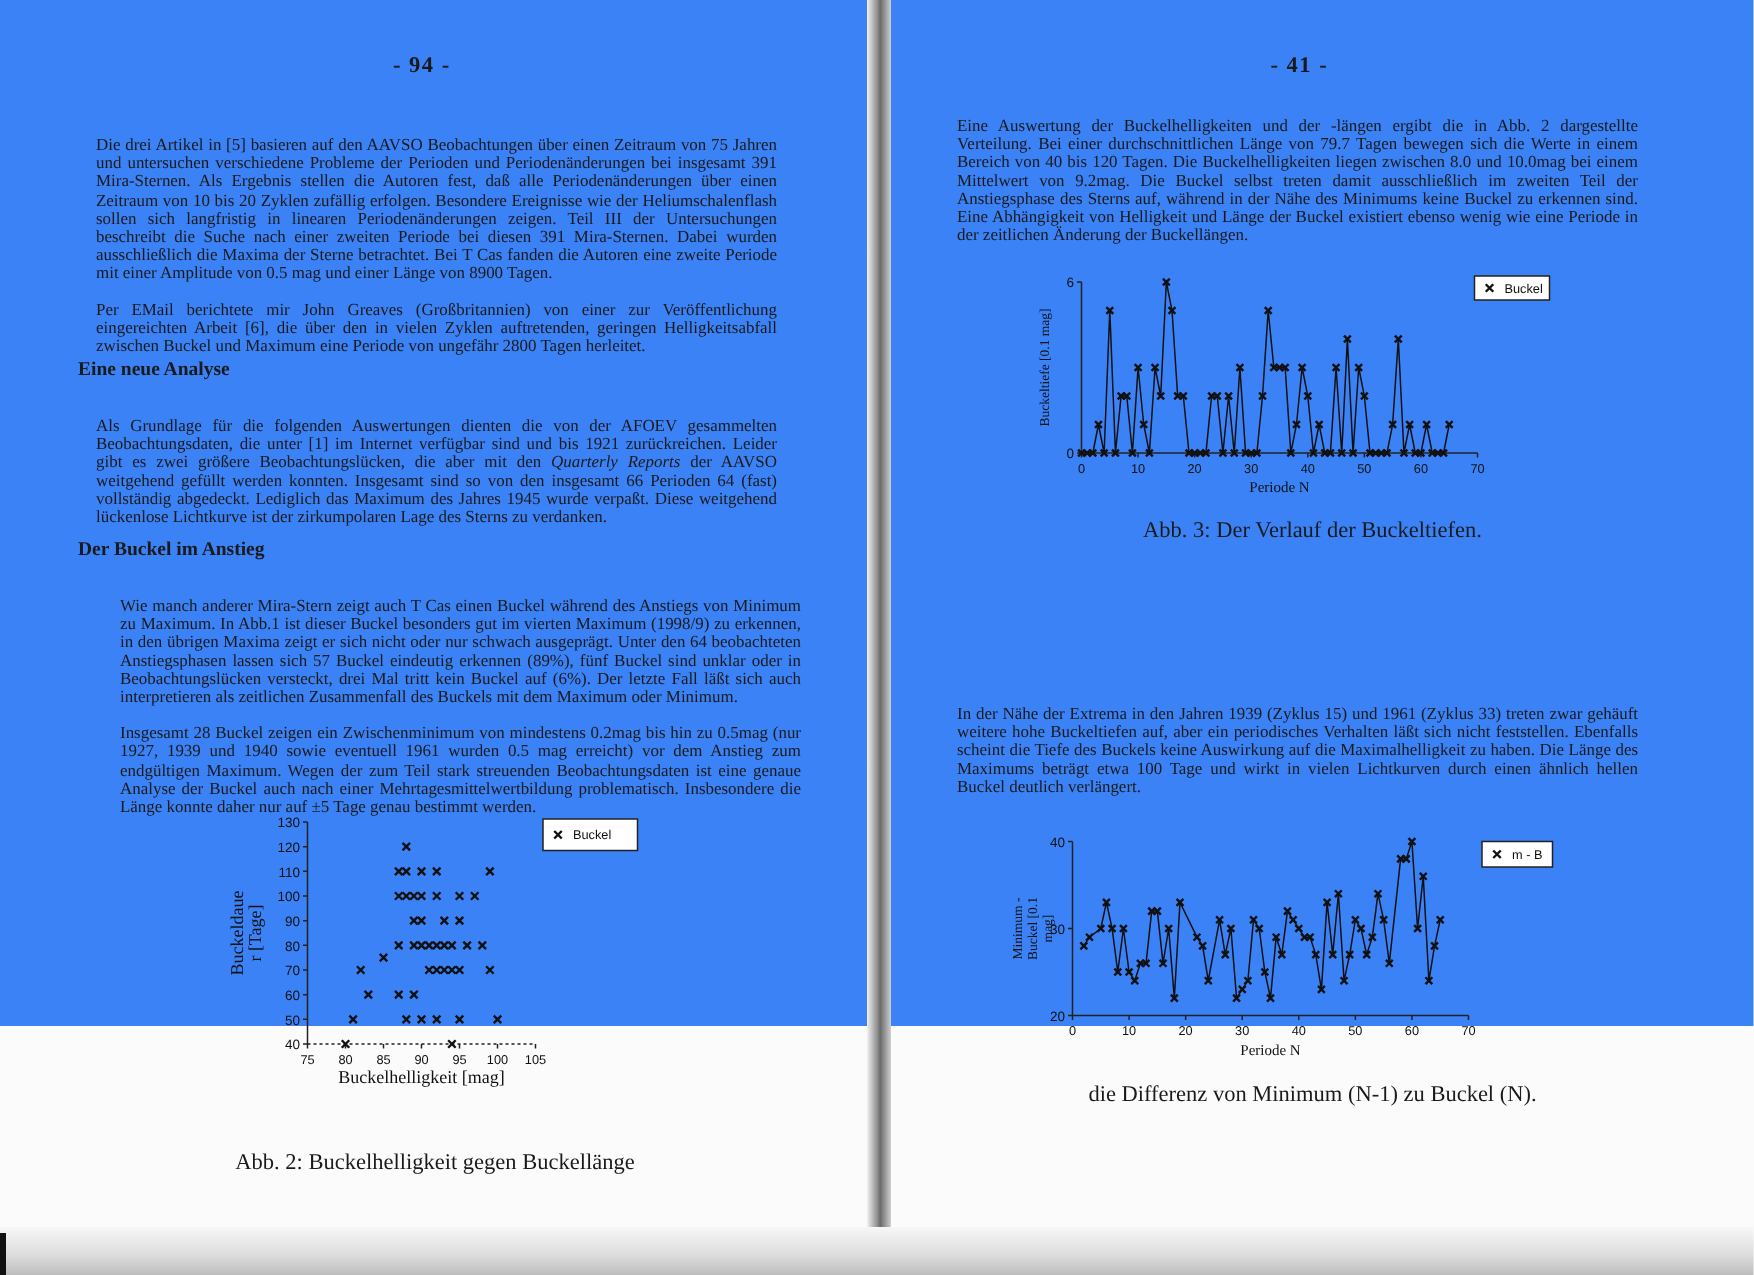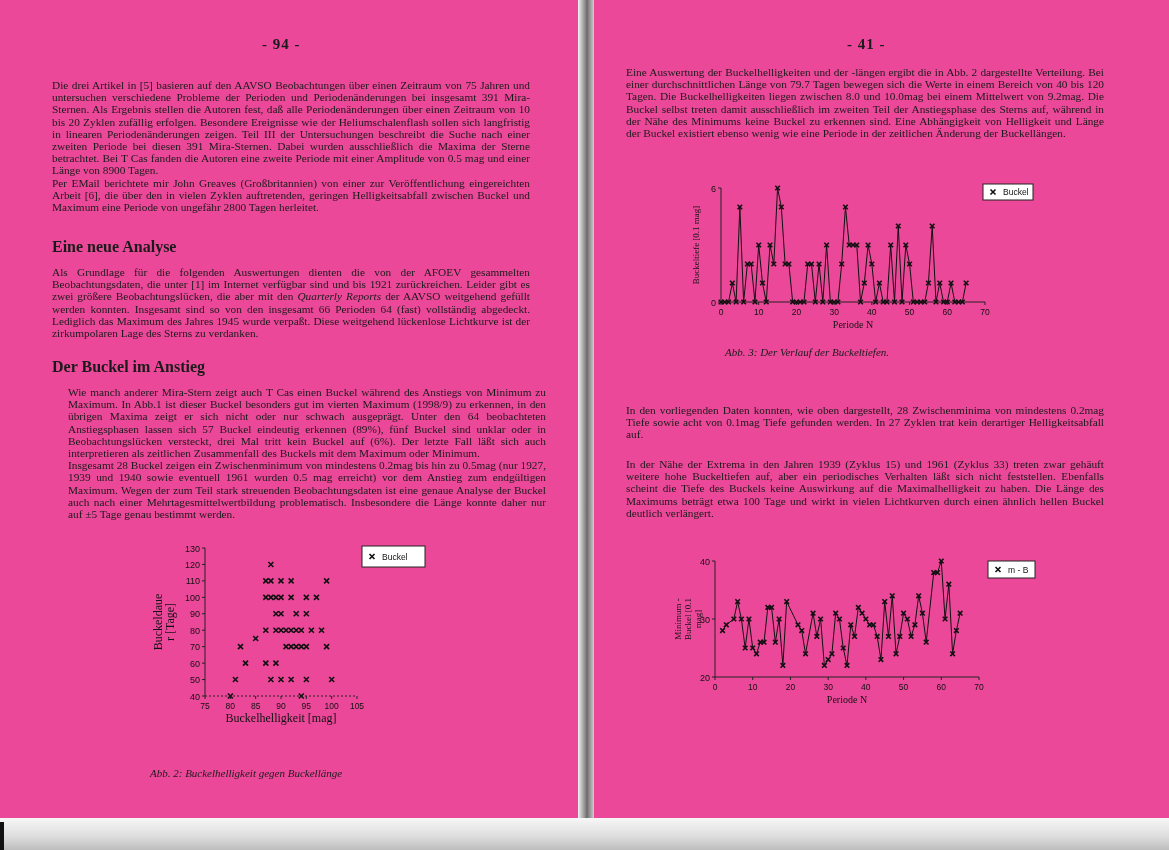--- a/index.html
+++ b/index.html
@@ -1,30 +1,30 @@
 <!DOCTYPE html>
 <html><head>
 <meta charset="utf-8">
 <style>
   html, body { margin:0; padding:0; }
   body { width:1169px; height:850px; position:relative; overflow:hidden; background:#fbfbfb;
          font-family:"Liberation Serif", "DejaVu Serif", serif; color:#1a1a1a; }
-  .page { position:absolute; top:0; height:850px; background:#ec4899; }
+  .page { position:absolute; top:0; height:684px; background:#3b82f6; }
   .page.left { left:0; width:585px; }
   .page.right { left:585px; width:584px; }
   .gutter { position:absolute; left:578px; top:0; width:16px; height:822px;
             background:linear-gradient(to right,#f2f2f2,#8a8a8a 45%,#6a6a6a 55%,#cfcfcf); }
   .bottom-shadow { position:absolute; left:0; top:818px; width:1169px; height:32px;
             background:linear-gradient(to bottom,#f7f7f7,#dcdcdc 60%,#bdbdbd); }
   .black-edge { position:absolute; left:0; top:822px; width:4px; height:28px; background:#111; }
   .page-number { position:absolute; font-size:15px; font-weight:bold; letter-spacing:1px; }
   .para { position:absolute; font-size:11.3px; line-height:12.2px; text-align:justify; }
-  .heading { position:absolute; font-size:16px; font-weight:bold; }
-  .caption { position:absolute; font-size:11px; font-style:italic; }
-  .para p { margin:0; }
+  .heading { position:absolute; font-size:13px; font-weight:bold; }
+  .caption { position:absolute; font-size:15px; text-align:center; }
+  .para p { margin:12px; }
   .chart svg text { font-family:"Liberation Sans","DejaVu Sans",sans-serif; }
   .chart { position:absolute; }
 </style>
 </head>
 <body>
 
 <div class="page left">
   <div class="page-number" style="left:262px; top:36px;">- 94 -</div>
 
   <div class="para" style="left:52px; top:79px; width:478px;">
@@ -239,23 +239,20 @@
         <path d="M278.8428571428571 100.7L283.4428571428571 105.3M283.4428571428571 100.7L278.8428571428571 105.3" stroke="#111" stroke-width="1.6"></path>
         <rect x="298" y="4" width="50" height="16" fill="#fff" stroke="#222" stroke-width="1"></rect>
         <path d="M305.5 9.5L310.5 14.5M310.5 9.5L305.5 14.5" stroke="#111" stroke-width="1.6"></path>
         <text x="318" y="15" font-size="8.5" fill="#111">Buckel</text>
         <text x="168" y="148" font-size="10" text-anchor="middle" fill="#111" style="font-family:&quot;Liberation Serif&quot;,serif">Periode N</text>
         <text x="14" y="65" font-size="9" text-anchor="middle" fill="#111" transform="rotate(-90 14 65)" style="font-family:&quot;Liberation Serif&quot;,serif">Buckeltiefe [0.1 mag]</text>
       </svg>
   </div>
   <div class="caption" style="left:140px; top:346px; width:300px;">Abb. 3: Der Verlauf der Buckeltiefen.</div>
 
-  <div class="para" style="left:41px; top:404px; width:478px;">
-    <p>In den vorliegenden Daten konnten, wie oben dargestellt, 28 Zwischenminima von mindestens 0.2mag Tiefe sowie acht von 0.1mag Tiefe gefunden werden. In 27 Zyklen trat kein derartiger Helligkeitsabfall auf.</p>
-  </div>
 
   <div class="para" style="left:41px; top:458px; width:478px;">
     <p>In der Nähe der Extrema in den Jahren 1939 (Zyklus 15) und 1961 (Zyklus 33) treten zwar gehäuft weitere hohe Buckeltiefen auf, aber ein periodisches Verhalten läßt sich nicht feststellen. Ebenfalls scheint die Tiefe des Buckels keine Auswirkung auf die Maximalhelligkeit zu haben. Die Länge des Maximums beträgt etwa 100 Tage und wirkt in vielen Lichtkurven durch einen ähnlich hellen Buckel deutlich verlängert.</p>
   </div>
 
   <div class="chart" id="chart-abb4" style="left:90px; top:553px; width:400px; height:160px;">
     <svg width="400" height="160" id="svg-abb4">
         <line x1="40" y1="8" x2="40" y2="124" stroke="#222" stroke-width="1"></line>
         <line x1="40" y1="124" x2="304" y2="124" stroke="#222" stroke-width="1" stroke-dasharray=""></line>
         <line x1="37" y1="124" x2="40" y2="124" stroke="#222"></line>
@@ -343,18 +340,19 @@
         <rect x="313" y="8" width="47" height="17" fill="#fff" stroke="#222" stroke-width="1"></rect>
         <path d="M320.5 14L325.5 19M325.5 14L320.5 19" stroke="#111" stroke-width="1.6"></path>
         <text x="333" y="19.5" font-size="8.5" fill="#111">m - B</text>
         <text x="172" y="150" font-size="10" text-anchor="middle" fill="#111" style="font-family:&quot;Liberation Serif&quot;,serif">Periode N</text>
         <text x="6" y="66" font-size="9" text-anchor="middle" fill="#111" transform="rotate(-90 6 66)" style="font-family:&quot;Liberation Serif&quot;,serif">Minimum -</text>
         <text x="16" y="66" font-size="9" text-anchor="middle" fill="#111" transform="rotate(-90 16 66)" style="font-family:&quot;Liberation Serif&quot;,serif">Buckel [0.1</text>
         <text x="26" y="66" font-size="9" text-anchor="middle" fill="#111" transform="rotate(-90 26 66)" style="font-family:&quot;Liberation Serif&quot;,serif">mag]</text>
       </svg>
   </div>
   <div class="caption" style="left:80px; top:722px; width:420px;">
+    <div>die Differenz von Minimum (N-1) zu Buckel (N).</div>
   </div>
 </div>
 
 <div class="gutter"></div>
 <div class="bottom-shadow"></div>
 <div class="black-edge"></div>
 
 </body></html>

